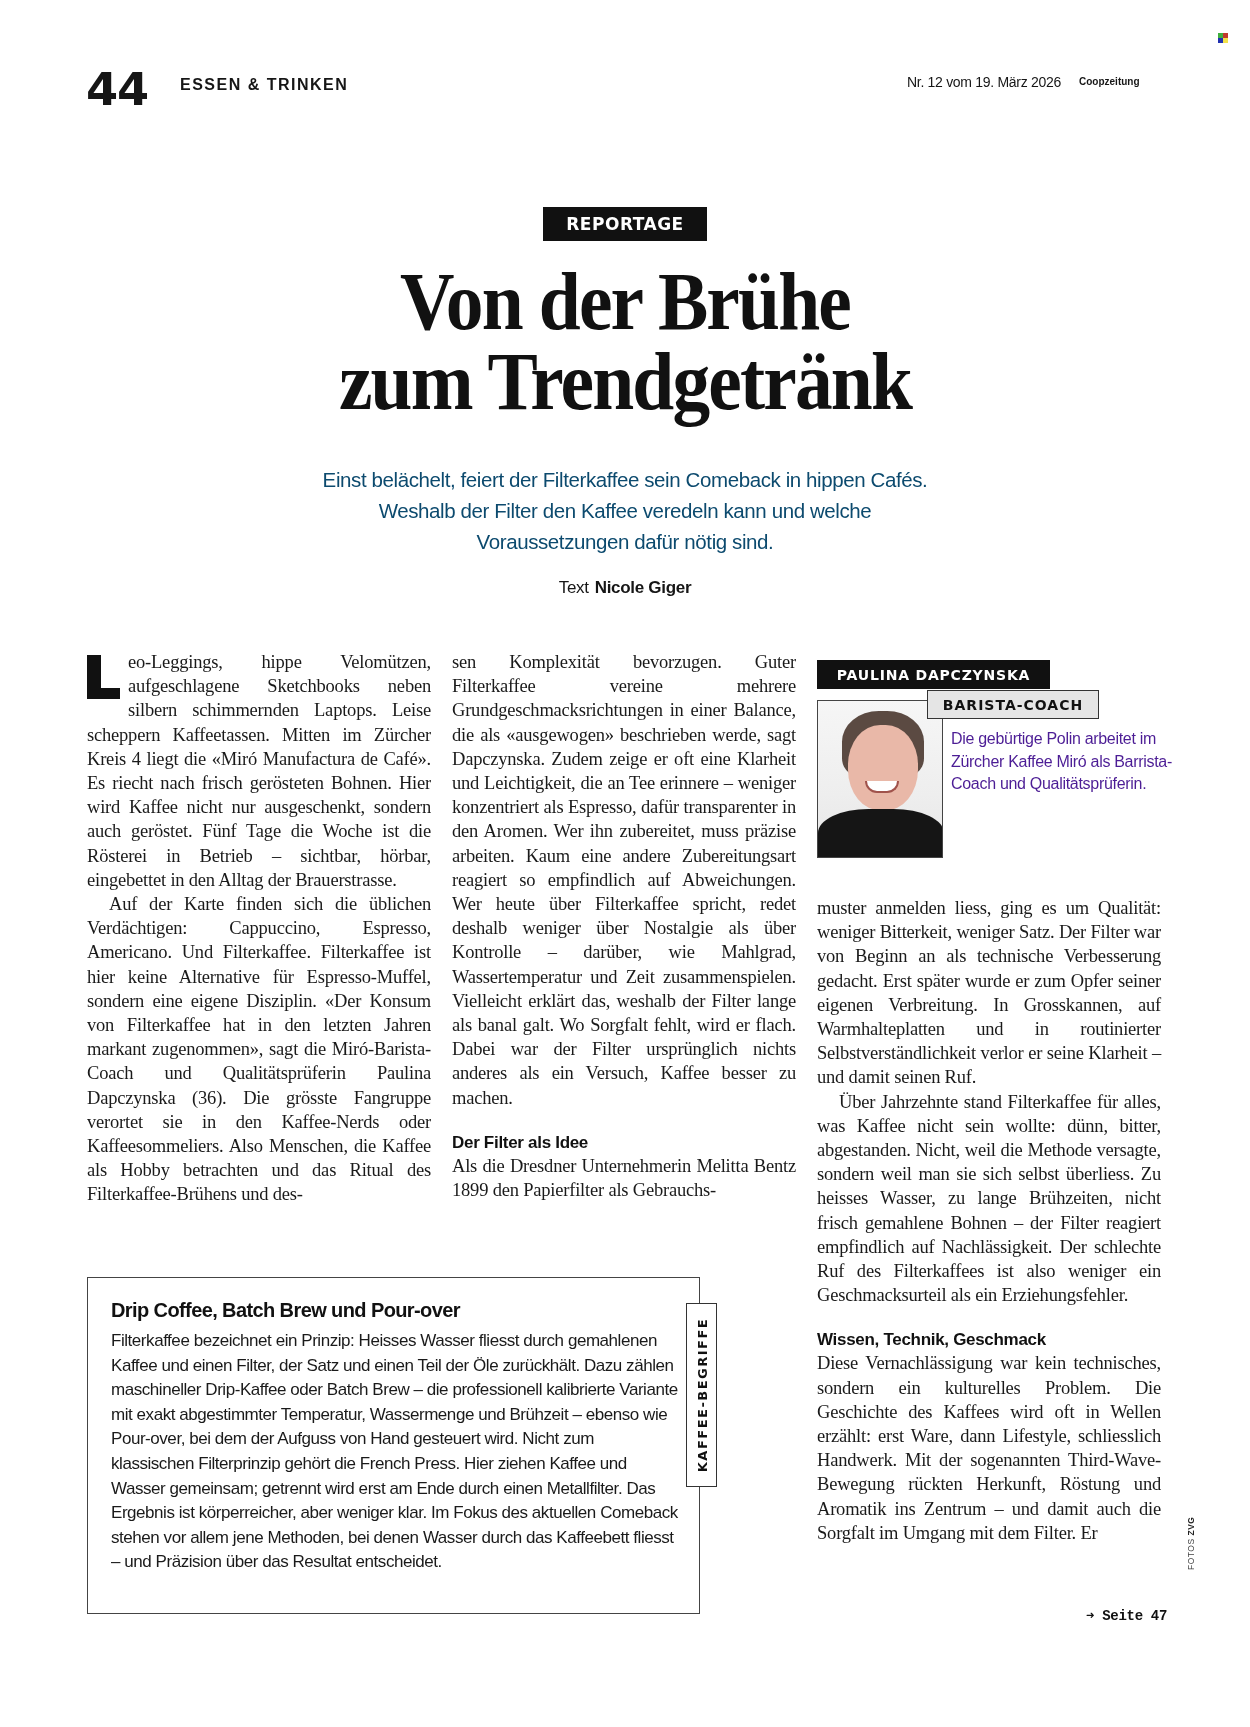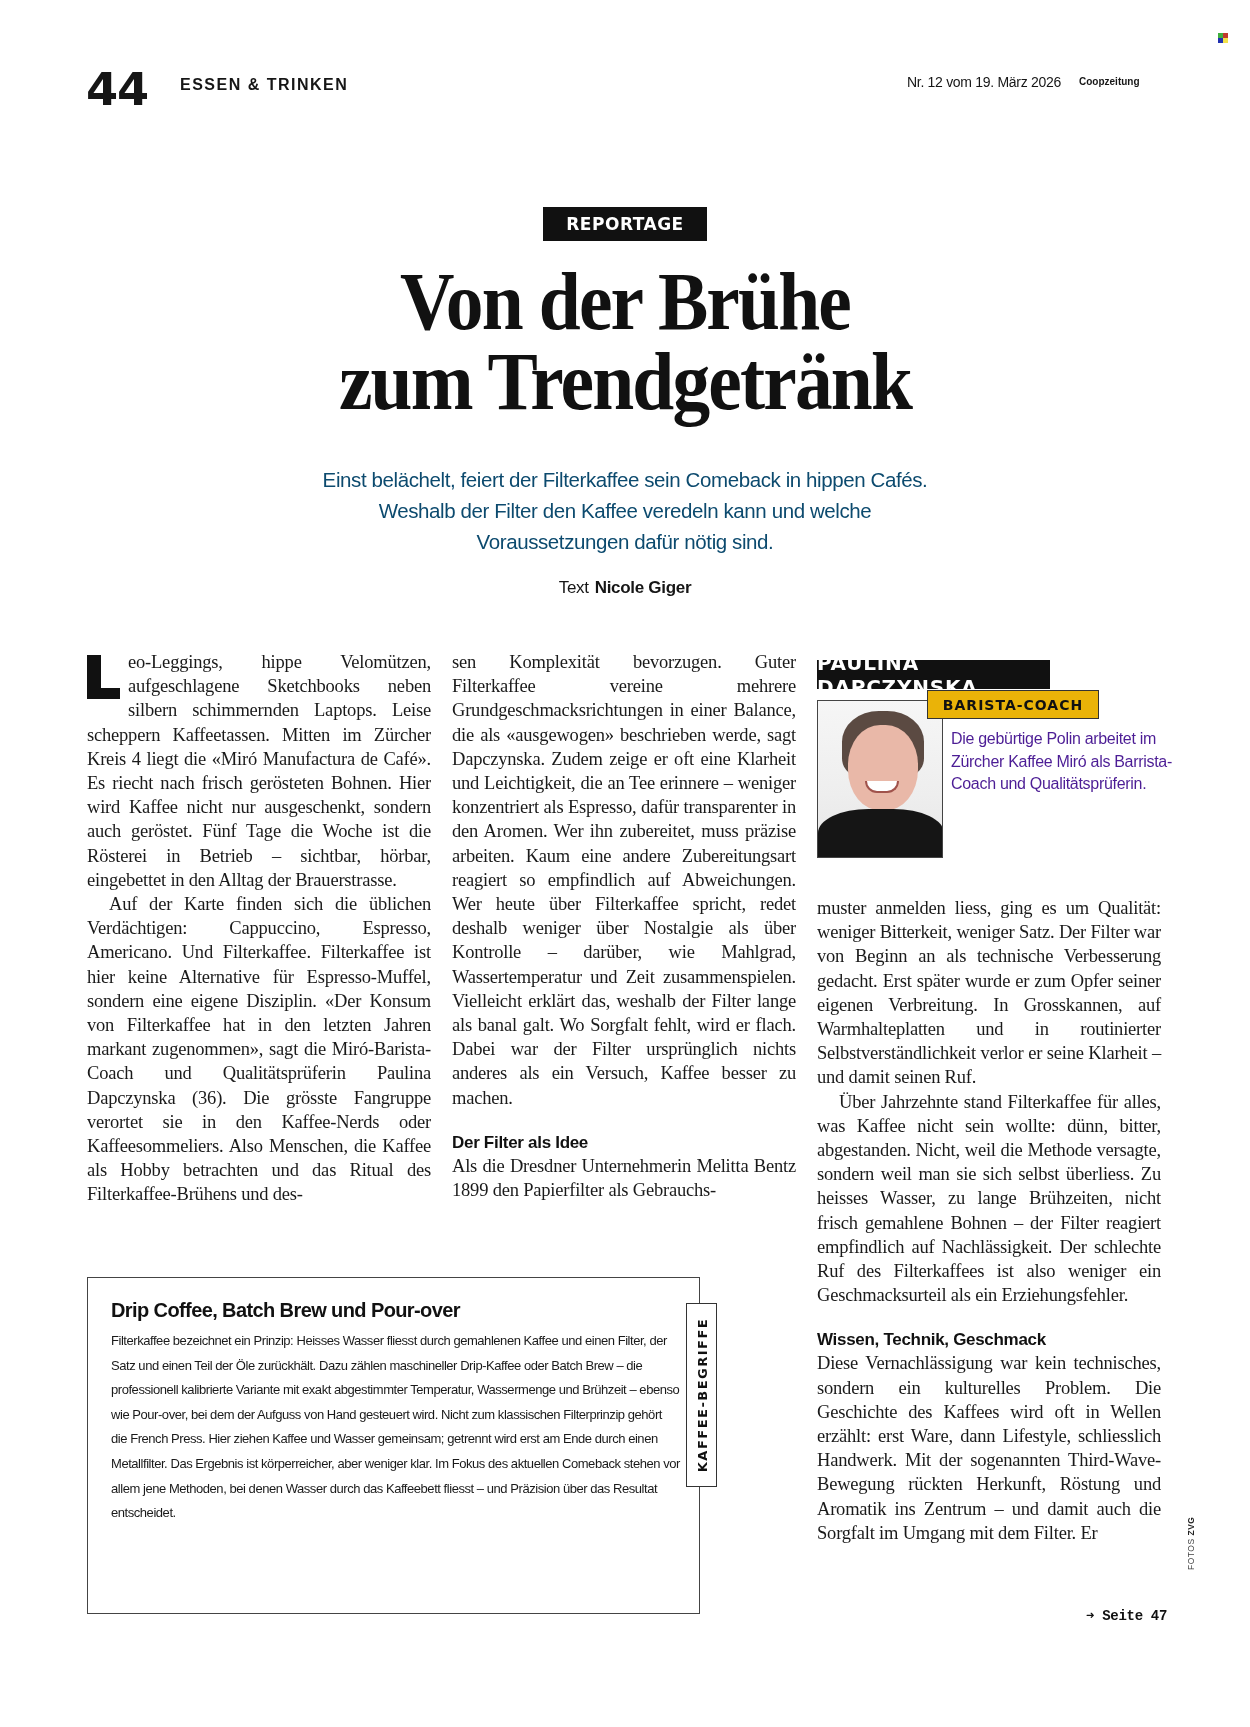--- a/index.html
+++ b/index.html
@@ -34,33 +34,33 @@
   .col2 { left: 452px; top: 650px; width: 344px; }
   .col3 { left: 817px; top: 896px; width: 344px; }
 
   .dropcap { float: left; width: 33px; height: 44px; margin: 5px 8px 0 0; position: relative; }
   .dropcap .v { position: absolute; left: 0; top: 0; width: 14px; height: 44px; background: #111; }
   .dropcap .h { position: absolute; left: 0; top: 33px; width: 33px; height: 11px; background: #111; }
 
   .subhead { font-family: "Liberation Sans", sans-serif; font-weight: 700; font-size: 17px; line-height: 22px; letter-spacing: -0.3px; margin-top: 22px; color: #111; text-align: left; }
 
   
-  .profile-name { left: 817px; top: 660px; width: 233px; height: 29px; background: #111; color: #fff; font-family: "DejaVu Sans", sans-serif; font-weight: 700; font-size: 20px; letter-spacing: 0.8px; display: flex; align-items: center; justify-content: center; }
-  .profile-role { left: 927px; top: 690px; width: 172px; height: 29px; border: 1.5px solid #333; background: #eab308; color: #111; font-family: "DejaVu Sans", sans-serif; font-weight: 700; font-size: 14px; letter-spacing: 1px; display: flex; align-items: center; justify-content: center; }
+  .profile-name { left: 817px; top: 660px; width: 233px; height: 29px; background: #111; color: #fff; font-family: "DejaVu Sans", sans-serif; font-weight: 700; font-size: 14px; letter-spacing: 0.8px; display: flex; align-items: center; justify-content: center; }
+  .profile-role { left: 927px; top: 690px; width: 172px; height: 29px; border: 1.5px solid #333; background: #e5e5e5; color: #111; font-family: "DejaVu Sans", sans-serif; font-weight: 700; font-size: 14px; letter-spacing: 1px; display: flex; align-items: center; justify-content: center; }
   .profile-photo { left: 817px; top: 700px; width: 126px; height: 158px; border: 1.5px solid #444; background: linear-gradient(180deg, #f6f6f6 0%, #eeeeee 60%, #e6e6e6 100%); overflow: hidden; }
   .profile-photo .hair { position: absolute; left: 24px; top: 10px; width: 82px; height: 68px; border-radius: 45% 45% 30% 30%; background: #5b4a42; }
   .profile-photo .face { position: absolute; left: 30px; top: 24px; width: 70px; height: 86px; border-radius: 46% 46% 48% 48%; background: #e9b8a8; }
   .profile-photo .smile { position: absolute; left: 47px; top: 80px; width: 34px; height: 12px; border-radius: 0 0 18px 18px; background: #fff; border: 2px solid #a0524b; border-top: none; }
   .profile-photo .body { position: absolute; left: 0; top: 108px; width: 126px; height: 60px; border-radius: 40% 40% 0 0; background: #151515; }
   .profile-text { left: 951px; top: 728px; width: 240px; font-family: "Liberation Sans", sans-serif; font-size: 16px; line-height: 22.5px; letter-spacing: -0.3px; color: #4c1d95; }
 
   
   .infobox { left: 87px; top: 1277px; width: 613px; height: 337px; border: 1.5px solid #444; background: #fff; }
   .infobox-title { position: absolute; left: 23px; top: 20px; font-family: "Liberation Sans", sans-serif; font-weight: 700; font-size: 20px; letter-spacing: -0.6px; line-height: 24px; color: #111; }
-  .infobox-body { position: absolute; left: 23px; top: 51px; width: 570px; font-family: "Liberation Sans", sans-serif; font-size: 13px; line-height: 24.6px; letter-spacing: -0.45px; color: #1a1a1a; }
+  .infobox-body { position: absolute; left: 23px; top: 51px; width: 570px; font-family: "Liberation Sans", sans-serif; font-size: 17px; line-height: 24.6px; letter-spacing: -0.45px; color: #1a1a1a; }
   .infobox-tag { left: 686px; top: 1303px; width: 31px; height: 184px; border: 1.5px solid #333; background: #fff; }
   .infobox-tag span { position: absolute; left: 50%; top: 50%; transform: translate(-50%, -50%) rotate(-90deg); white-space: nowrap; font-family: "DejaVu Sans", sans-serif; font-weight: 700; font-size: 13px; letter-spacing: 1.5px; color: #111; }
 
   .continue { left: 1086px; top: 1607px; font-family: Liberation Mono, monospace; font-weight: 700; font-size: 14px; letter-spacing: -0.3px; color: #111; }
   .photo-credit { left: 1186px; top: 1570px; width: 60px; height: 20px; transform: rotate(-90deg); transform-origin: left top; font-family: "Liberation Sans", sans-serif; font-size: 8.5px; letter-spacing: 0.5px; color: #444; white-space: nowrap; }
   .photo-credit b { font-weight: 700; color: #222; }
 </style>
 </head>
 <body>
 

